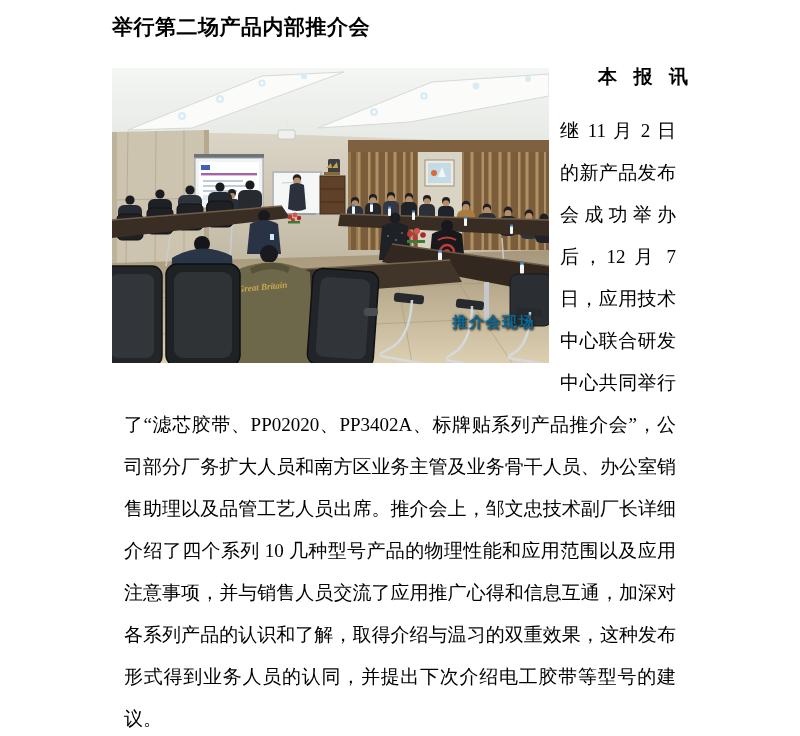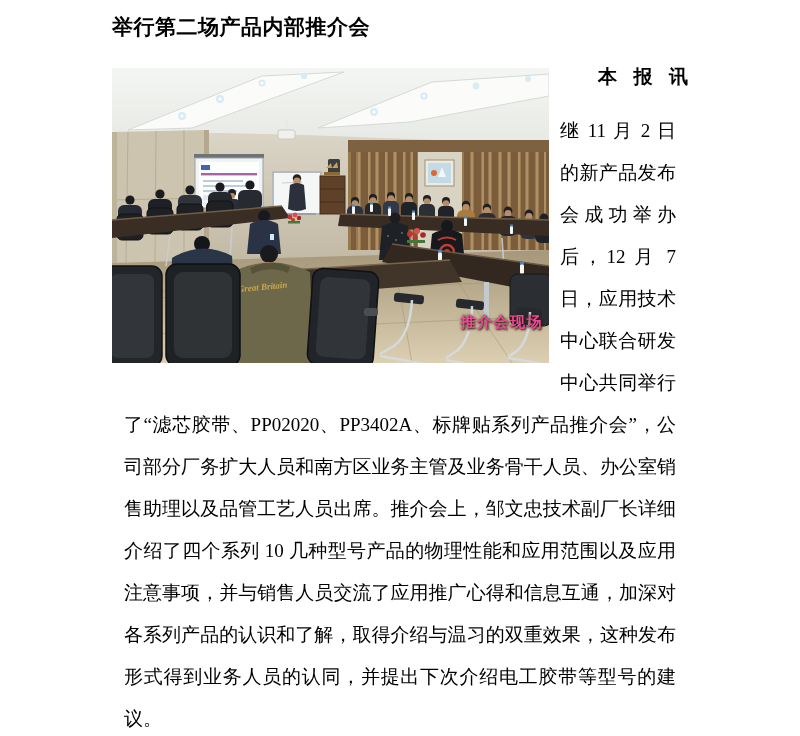--- a/index.html
+++ b/index.html
@@ -5,22 +5,22 @@
   html,body{margin:0;padding:0;}
   body{width:800px;height:736px;background:#ffffff;overflow:hidden;
        font-family:"Liberation Serif","DejaVu Serif",serif;color:#000;}
   .page{position:relative;width:660px;height:736px;background:#fff;}
   .content{position:absolute;left:112px;top:0;width:576px;}
   .title{margin:14px 0 0 0;font-size:21px;line-height:26px;font-weight:700;letter-spacing:.5px;}
   .article{margin-top:16px;font-size:19px;line-height:42px;text-align:justify;
            text-justify:inter-character;}
   .photo{float:left;width:437px;height:295px;margin:12px 11px 16px 0;position:relative;padding:0;}
   .photo svg{display:block;width:437px;height:295px;}
-  .caption{position:absolute;right:6px;bottom:20px;font-size:15px;font-weight:700;
-           color:#ec4899;letter-spacing:1.5px;
+  .caption{position:absolute;right:14px;bottom:20px;font-size:15px;font-weight:700;
+           color:#0369a1;letter-spacing:1.5px;
            text-shadow:1px 1px 2px rgba(42,26,4,.95),0 0 3px rgba(60,38,8,.7);}
   .lead{font-weight:700;text-indent:2em;text-align-last:justify;}
   .bodytext{margin:12px;}
   .byline{margin:0;text-align:right;white-space:pre;}
   .jacket-script{font-style:italic;font-weight:700;}
 </style>
 </head>
 <body>
 
 <div class="page">

